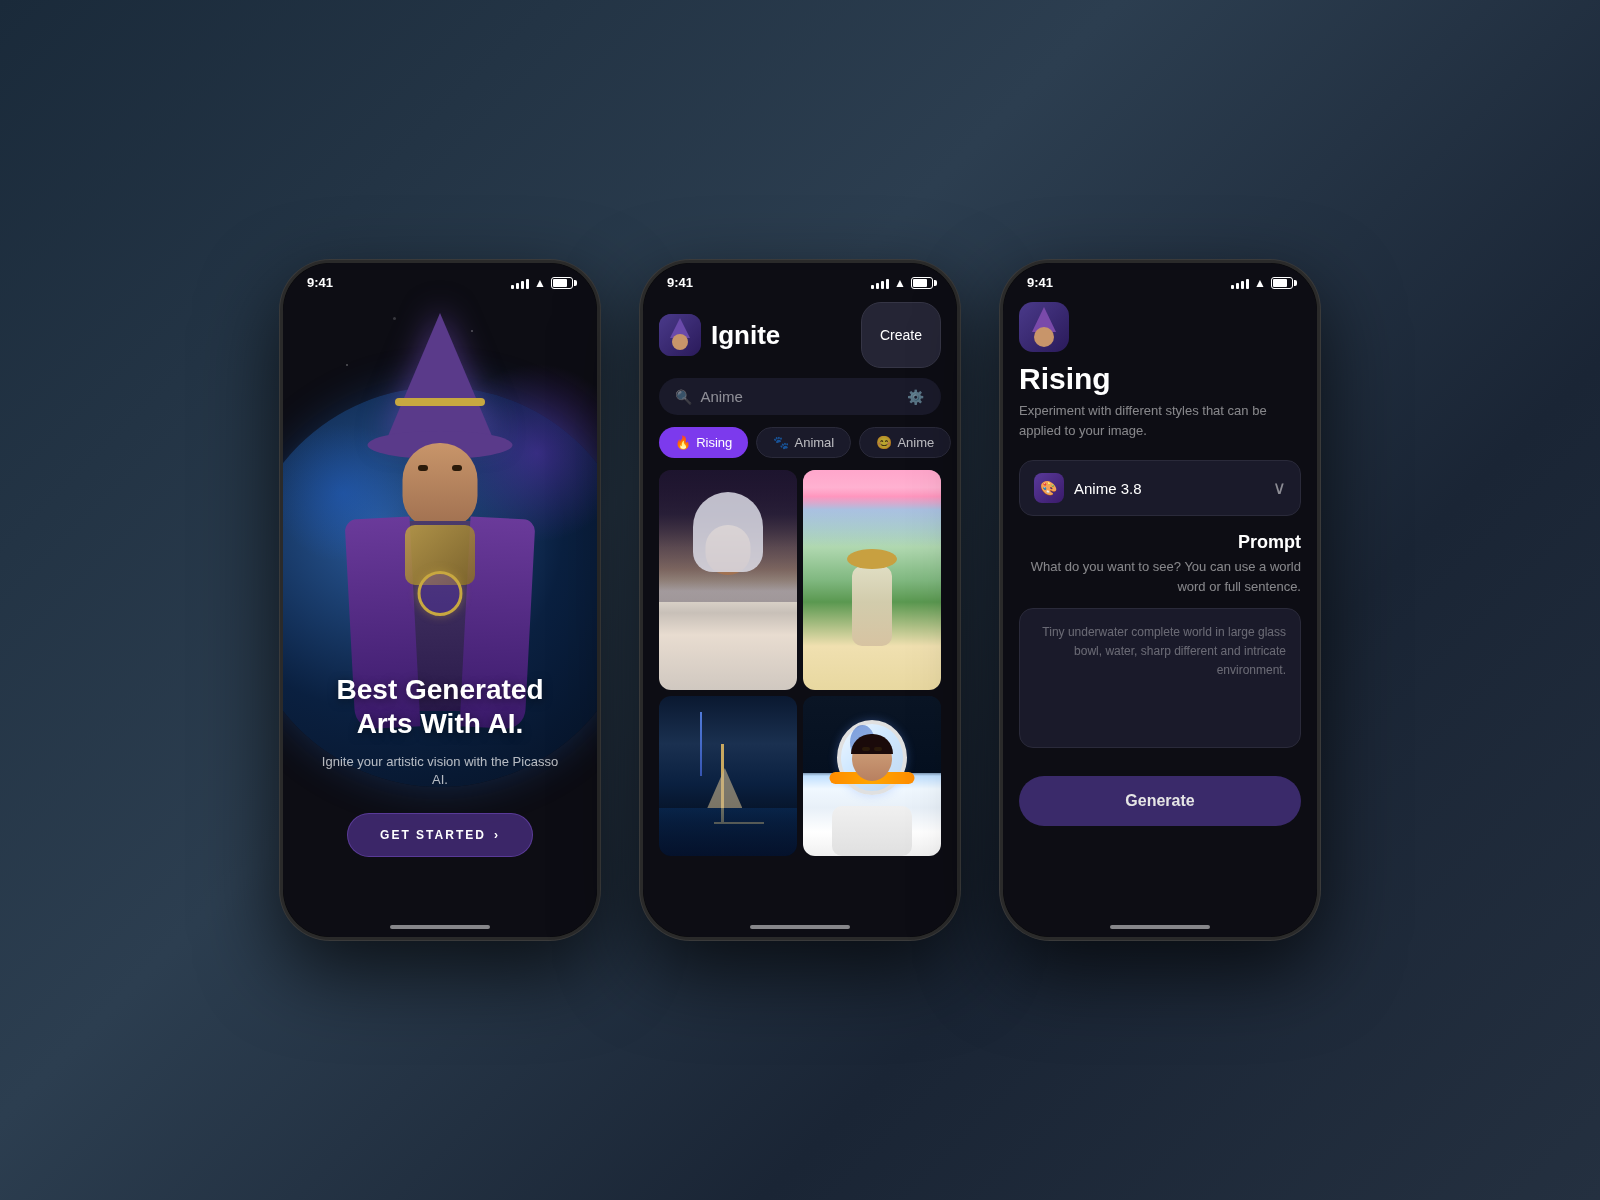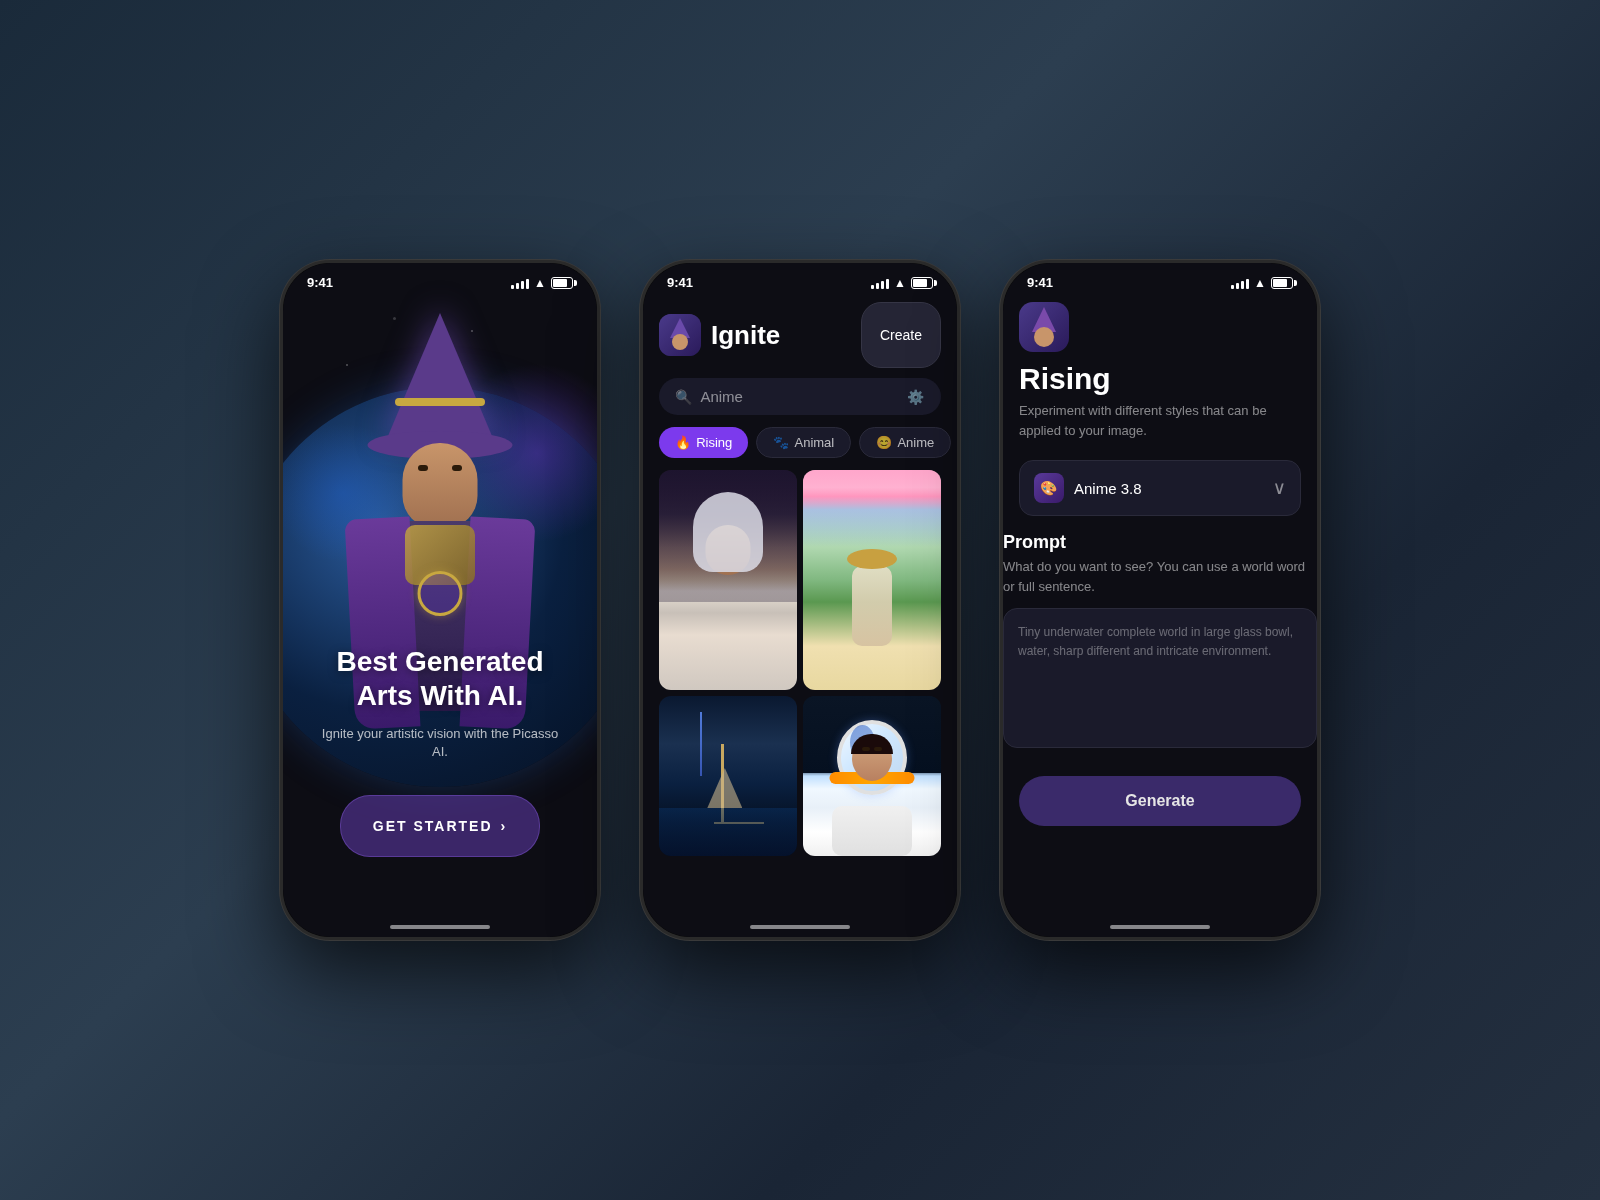--- a/index.html
+++ b/index.html
@@ -151,27 +151,26 @@
       line-height: 1.4;
     }
 
     .splash-btn {
       display: inline-flex;
       align-items: center;
       gap: 8px;
       background: rgba(80,50,140,0.7);
       border: 1px solid rgba(120,80,200,0.5);
       color: #fff;
-      padding: 22px 32px;
+      padding: 14px 32px;
       border-radius: 30px;
-      font-size: 14px;
+      font-size: 12px;
       font-weight: 700;
       letter-spacing: 2px;
       text-transform: uppercase;
-      margin-top: 10px;
     }
 
     .gallery-header {
       display: flex;
       align-items: center;
       padding: 8px 16px 10px;
       gap: 10px;
     }
 
     .avatar-small {
@@ -384,21 +383,22 @@
       font-size: 15px;
       font-weight: 500;
     }
 
     .dropdown-chevron {
       color: rgba(255,255,255,0.5);
       font-size: 18px;
     }
 
     .prompt-section {
-      padding: 4px 0 12px;
+      padding: 4px 16px 12px;
+      text-align: right;
     }
 
     .prompt-title {
       font-size: 18px;
       font-weight: 700;
       color: #fff;
       margin-bottom: 4px;
     }
 
     .prompt-desc {

